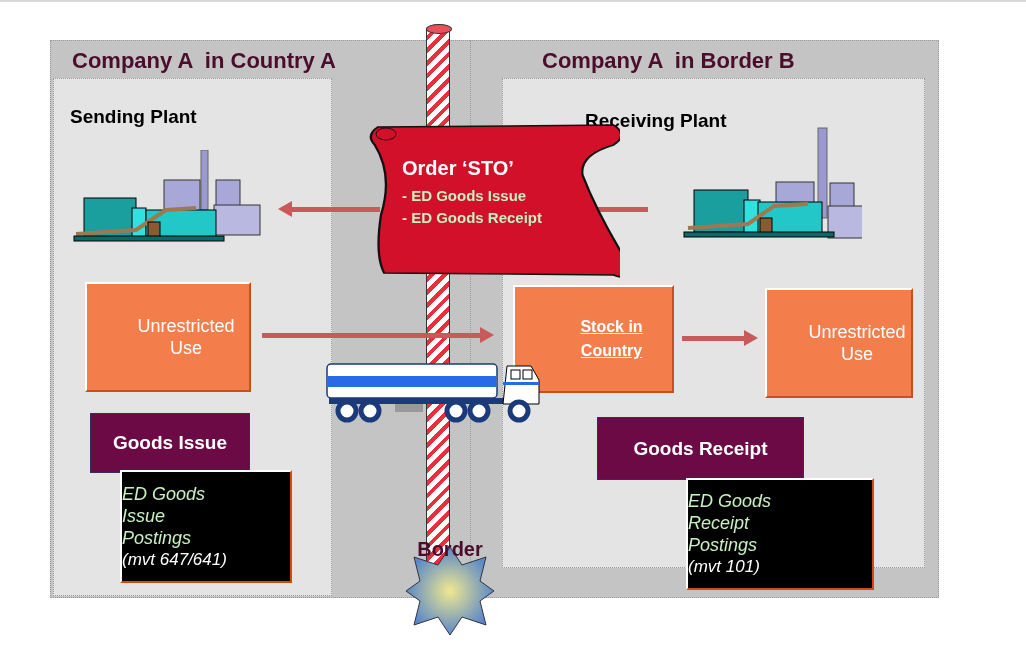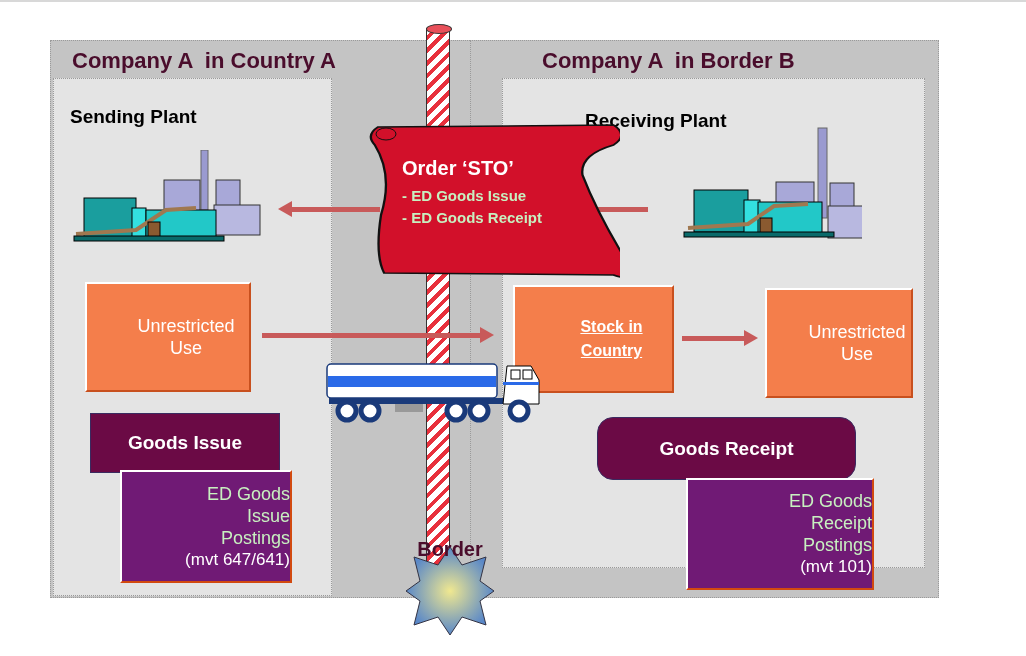--- a/index.html
+++ b/index.html
@@ -11,24 +11,24 @@
   .region-title { position:absolute; font-weight:bold; font-size:22px; color:#4a0d2c; white-space:pre; }
   .plant-title { position:absolute; font-weight:bold; font-size:19px; color:#000000; white-space:nowrap; }
   .orange { position:absolute; background:#f47e4b; border-top:2px solid #fff; border-left:2px solid #fff;
             border-right:2px solid #c8501e; border-bottom:2px solid #c8501e;
             display:flex; align-items:center; justify-content:center; text-align:center;
             color:#fff; font-size:18px; line-height:22px; box-sizing:border-box;padding-left:36px; }
   .orange.bold { font-weight:bold; font-size:16px; line-height:24px;text-decoration:underline; }
   .purple { position:absolute; background:#6b0a45; border:1px solid #3a2a60;
             display:flex; align-items:center; justify-content:center;
             color:#fff; font-weight:bold; font-size:19px; box-sizing:border-box; }
-  .brown { position:absolute; background:#701a75; border-top:2px solid #fff; border-left:2px solid #fff;
+  .brown { position:absolute; background:#000000; border-top:2px solid #fff; border-left:2px solid #fff;
            border-right:2px solid #d24a10; border-bottom:2px solid #d24a10;
-           display:flex; flex-direction:column; align-items:flex-end; justify-content:center;
-           color:#c8f0c0; font-size:18px; line-height:22px; text-align:center; box-sizing:border-box; }
+           display:flex; flex-direction:column; align-items:flex-start; justify-content:center;
+           color:#c8f0c0; font-size:18px; line-height:22px; text-align:center; box-sizing:border-box;font-style:italic; }
   .brown .mvt { color:#fff; font-size:17px; }
   .pole { position:absolute; left:426px; top:28px; width:22px; height:560px;
           background:repeating-linear-gradient(135deg,#ffffff 0 5px,#e8303c 5px 9px);
           border-left:1px solid #333; border-right:1px solid #333; }
   .pole-cap { position:absolute; left:426px; top:24px; width:24px; height:8px; background:#e8505a;
               border-radius:50%; border:1px solid #333; }
   .arrow { position:absolute; height:5px; background:#c85a5a; }
   .arrow.right::after { content:""; position:absolute; right:-12px; top:-6px;
       border-left:14px solid #c85a5a; border-top:8px solid transparent; border-bottom:8px solid transparent; }
   .arrow.left::before { content:""; position:absolute; left:-12px; top:-6px;
@@ -94,21 +94,21 @@
   <text class="scroll-line" x="52" y="86">- ED Goods Issue</text>
   <text class="scroll-line" x="52" y="108">- ED Goods Receipt</text>
 </svg>
 
 <div class="orange" style="left:85px;top:282px;width:166px;height:110px;">
   <div>
     <div>Unrestricted</div>
     <div>Use</div>
   </div>
 </div>
-<div class="purple" style="left:90px;top:413px;width:190px;height:60px;">
+<div class="purple" style="left:90px;top:413px;width:160px;height:60px;">
   <span>Goods Issue</span>
 </div>
 <div class="brown" style="left:120px;top:470px;width:172px;height:113px;">
   <div>ED Goods</div>
   <div>Issue</div>
   <div>Postings</div>
   <div class="mvt">(mvt 647/641)</div>
 </div>
 
 <div class="orange bold" style="left:513px;top:285px;width:161px;height:108px;">
@@ -116,21 +116,21 @@
     <div>Stock in</div>
     <div>Country</div>
   </div>
 </div>
 <div class="orange" style="left:765px;top:288px;width:148px;height:110px;">
   <div>
     <div>Unrestricted</div>
     <div>Use</div>
   </div>
 </div>
-<div class="purple" style="left:597px;top:417px;width:259px;height:63px;border-radius:16px;">
+<div class="purple" style="left:597px;top:417px;width:207px;height:63px;">
   <span>Goods Receipt</span>
 </div>
 <div class="brown" style="left:686px;top:478px;width:188px;height:112px;">
   <div>ED Goods</div>
   <div>Receipt</div>
   <div>Postings</div>
   <div class="mvt">(mvt 101)</div>
 </div>
 
 <svg style="position:absolute;left:325px;top:350px;" width="225" height="75" viewBox="0 0 225 75">

